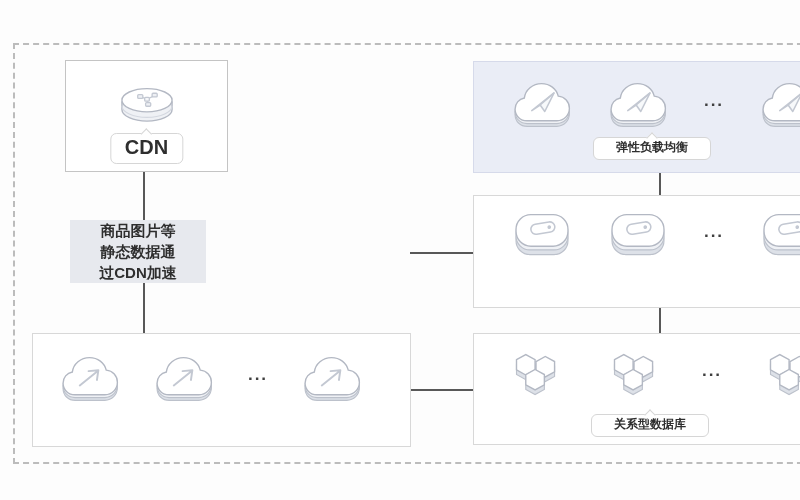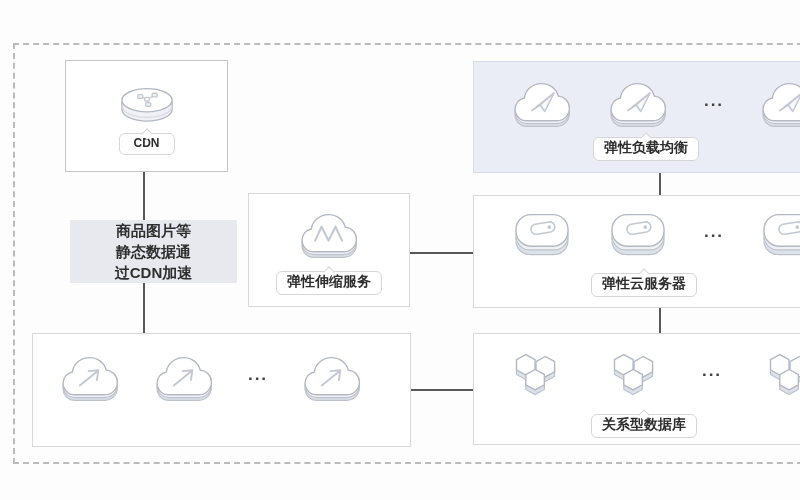--- a/index.html
+++ b/index.html
@@ -14,21 +14,21 @@
   
   .nbox{position:absolute;background:#fff;border:1px solid #cfcfcf;box-sizing:border-box;z-index:2;}
   .box-cdn{left:65px;top:60px;width:163px;height:112px;border-color:#c4c4c4;}
   .box-ess{left:248px;top:193px;width:162px;height:114px;border-color:#d8d8d8;}
   .box-obs{left:32px;top:333px;width:379px;height:114px;border-color:#d8d8d8;}
   .box-elb{left:473px;top:61px;width:345px;height:112px;background:#eaedf6;border-color:#d6daea;}
   .box-ecs{left:473px;top:195px;width:345px;height:113px;border-color:#d8d8d8;}
   .box-rds{left:473px;top:333px;width:345px;height:112px;border-color:#d8d8d8;}
 
   
-  .note-box{position:absolute;left:70px;top:220px;width:167px;height:63px;
+  .note-box{position:absolute;left:70px;top:220px;width:136px;height:63px;
     background:#e7e9ee;z-index:2;display:flex;align-items:center;justify-content:center;
     font-size:15px;font-weight:bold;color:#2e2e2e;line-height:21px;text-align:center;
     white-space:pre-line;}
 
   
   .conn{position:absolute;background:#585858;z-index:1;}
   .cv{width:2px;} .ch{height:2px;}
   .conn-cdn-note{left:143px;top:172px;height:48px;}
   .conn-note-obs{left:143px;top:283px;height:50px;}
   .conn-elb-ecs{left:659px;top:173px;height:22px;}
@@ -42,27 +42,27 @@
   .row-ecs{left:36px;top:14px;gap:32px;}
   .row-rds{left:30px;top:15px;gap:34px;}
   .row-obs{left:25px;top:19px;gap:30px;}
   .row-center{left:0;right:0;top:16px;justify-content:center;}
   .node-icon{width:64px;height:52px;flex:0 0 auto;}
   .dots{width:24px;text-align:center;font-size:17px;font-weight:bold;color:#3f3f3f;
         letter-spacing:1px;line-height:52px;flex:0 0 auto;}
 
   
   .pill{position:absolute;background:#fff;border:1px solid #d6d6d6;border-radius:6px;
-    padding:1px 10px 3px;font-weight:bold;font-size:14px;color:#2e2e2e;
+    padding:1px 22px 3px;font-weight:bold;font-size:12px;color:#2e2e2e;
     white-space:nowrap;z-index:3;}
   .pill::before{content:"";position:absolute;top:-4.5px;left:50%;width:7px;height:7px;
     margin-left:-4px;background:#fff;border-left:1px solid #d6d6d6;
     border-top:1px solid #d6d6d6;transform:rotate(45deg);}
   .pill-center{left:50%;transform:translateX(-50%);}
-  .pill-cdn{top:72px;padding:2px 14px 4px;font-size:12px;}
+  .pill-cdn{top:72px;padding:2px 14px 4px;font-size:20px;}
   .pill-ess{top:77px;}
   .pill-elb{top:75px;left:119px;}
   .pill-ecs{top:77px;left:117px;}
   .pill-rds{top:80px;left:117px;}
   .pill-obs{top:74px;}
 </style>
 </head>
 <body>
 
 <svg width="0" height="0" style="position:absolute" aria-hidden="true">
@@ -160,43 +160,34 @@
           <use href="#sym-cloud-plane"></use>
         </svg>
       <div class="dots">···</div>
       <svg class="node-icon">
           <use href="#sym-cloud-plane"></use>
         </svg>
     </div>
     <div class="pill pill-elb">弹性负载均衡</div>
   </div>
 
-  <div class="nbox box-ess">
-    <div class="icon-row row-center">
-      <svg class="node-icon">
-          <use href="#sym-cloud-zigzag"></use>
-        </svg>
-    </div>
-    <div class="pill pill-center pill-ess">弹性伸缩服务</div>
-  </div>
 
   <div class="nbox box-ecs">
     <div class="icon-row row-ecs">
       <svg class="node-icon">
           <use href="#sym-server-tile"></use>
         </svg>
       <svg class="node-icon">
           <use href="#sym-server-tile"></use>
         </svg>
       <div class="dots">···</div>
       <svg class="node-icon">
           <use href="#sym-server-tile"></use>
         </svg>
     </div>
-    <div class="pill pill-ecs">弹性云服务器</div>
   </div>
 
   <div class="nbox box-obs">
     <div class="icon-row row-obs">
       <svg class="node-icon">
           <use href="#sym-cloud-arrow"></use>
         </svg>
       <svg class="node-icon">
           <use href="#sym-cloud-arrow"></use>
         </svg>

